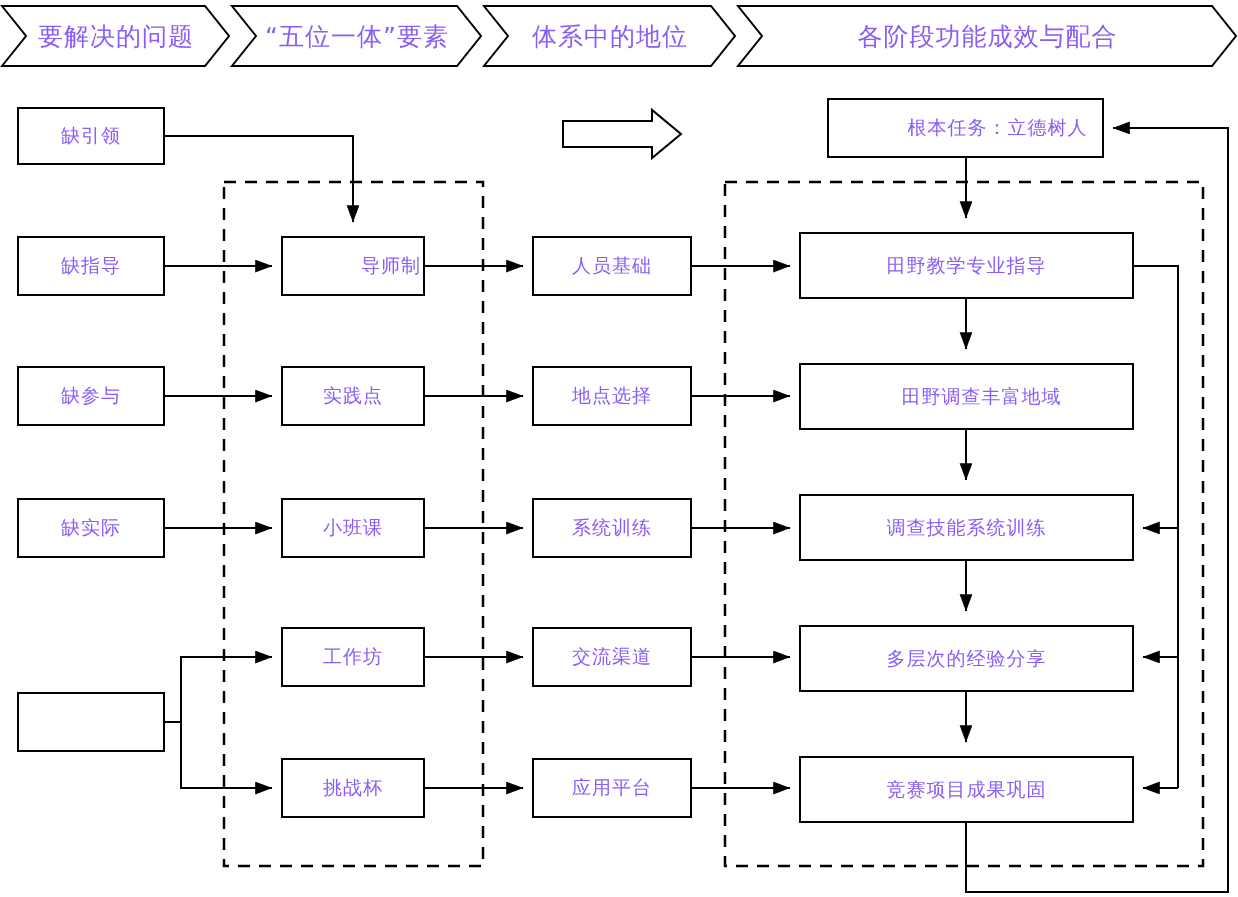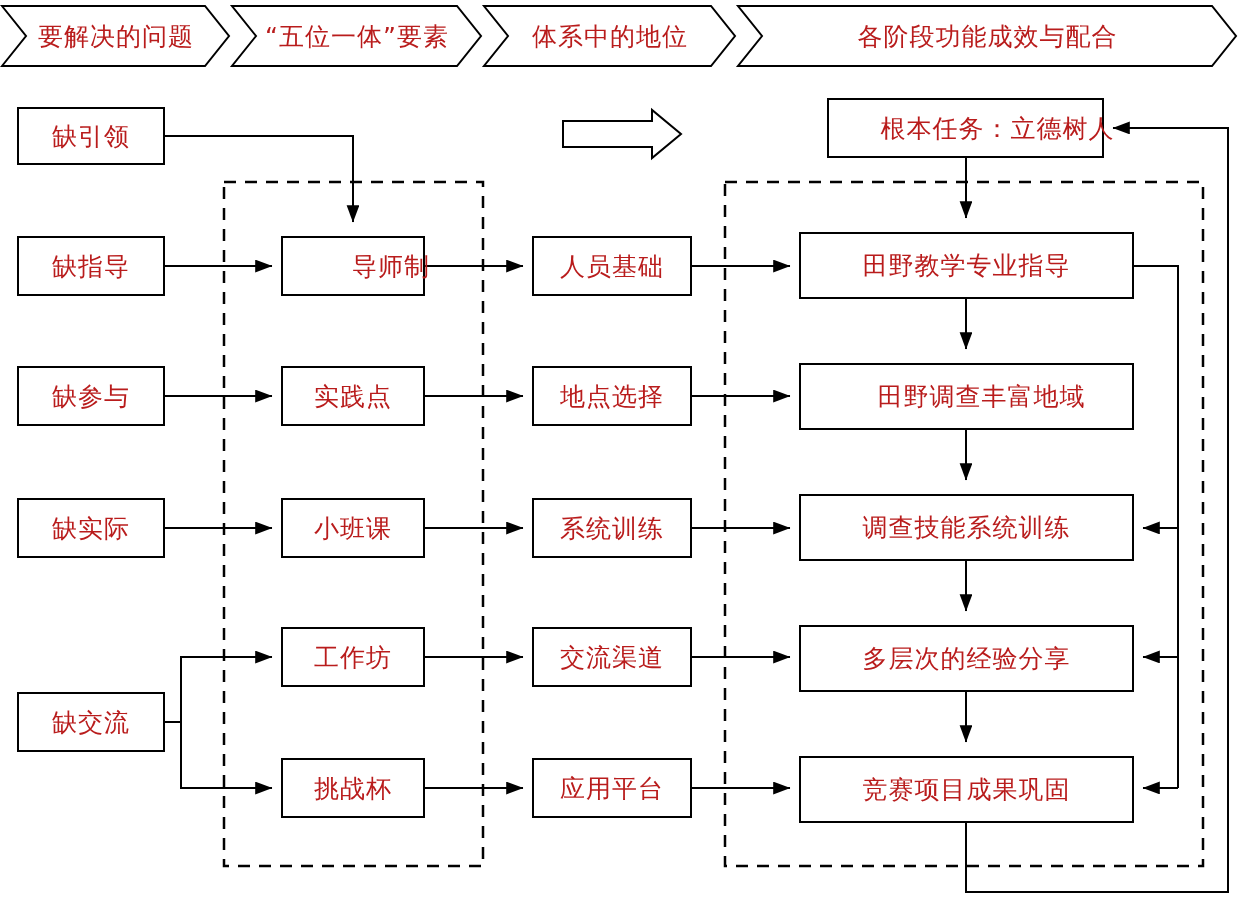--- a/index.html
+++ b/index.html
@@ -51,30 +51,30 @@
     fill: #ffffff;
     stroke: #000000;
     stroke-width: 2;
     stroke-linejoin: miter;
   }
   .lbl {
     position: absolute;
     display: flex;
     align-items: center;
     justify-content: center;
-    color: #b91c1c;
+    color: #8b5cf6;
     white-space: nowrap;
     letter-spacing: 1px;
     font-weight: 400;
   }
   .banner-label {
     font-size: 25px;
   }
   .box-label {
-    font-size: 25px;
+    font-size: 19px;
   }
 </style>
 </head>
 <body>
 
 <div id="diagram-root">
 
   <svg class="layer" viewBox="0 0 1238 897">
     <defs>
       <marker id="arrowhead" markerWidth="9" markerHeight="9" refX="8.4" refY="3.2" orient="auto" markerUnits="strokeWidth">
@@ -153,21 +153,20 @@
 
   <div class="lbl banner-label" style="left:26px;  top:6px;  width:180px; height:60px;">要解决的问题</div>
   <div class="lbl banner-label" style="left:256px; top:6px;  width:202px; height:60px;">“五位一体”要素</div>
   <div class="lbl banner-label" style="left:508px; top:6px;  width:204px; height:60px;">体系中的地位</div>
   <div class="lbl banner-label" style="left:762px; top:6px;  width:451px; height:60px;">各阶段功能成效与配合</div>
 
   <div class="lbl box-label" style="left:18px; top:108px; width:146px; height:56px;">缺引领</div>
   <div class="lbl box-label" style="left:18px; top:237px; width:146px; height:58px;">缺指导</div>
   <div class="lbl box-label" style="left:18px; top:367px; width:146px; height:58px;">缺参与</div>
   <div class="lbl box-label" style="left:18px; top:499px; width:146px; height:58px;">缺实际</div>
-  <div class="lbl box-label" style="left:18px; top:693px; width:146px; height:58px;">缺交流</div>
 
   <div class="lbl box-label" style="left:282px; top:237px; width:142px; height:58px;padding-left:38px;">导师制</div>
   <div class="lbl box-label" style="left:282px; top:367px; width:142px; height:58px;">实践点</div>
   <div class="lbl box-label" style="left:282px; top:499px; width:142px; height:58px;">小班课</div>
   <div class="lbl box-label" style="left:282px; top:628px; width:142px; height:58px;">工作坊</div>
   <div class="lbl box-label" style="left:282px; top:759px; width:142px; height:58px;">挑战杯</div>
 
   <div class="lbl box-label" style="left:533px; top:237px; width:158px; height:58px;">人员基础</div>
   <div class="lbl box-label" style="left:533px; top:367px; width:158px; height:58px;">地点选择</div>
   <div class="lbl box-label" style="left:533px; top:499px; width:158px; height:58px;">系统训练</div>

